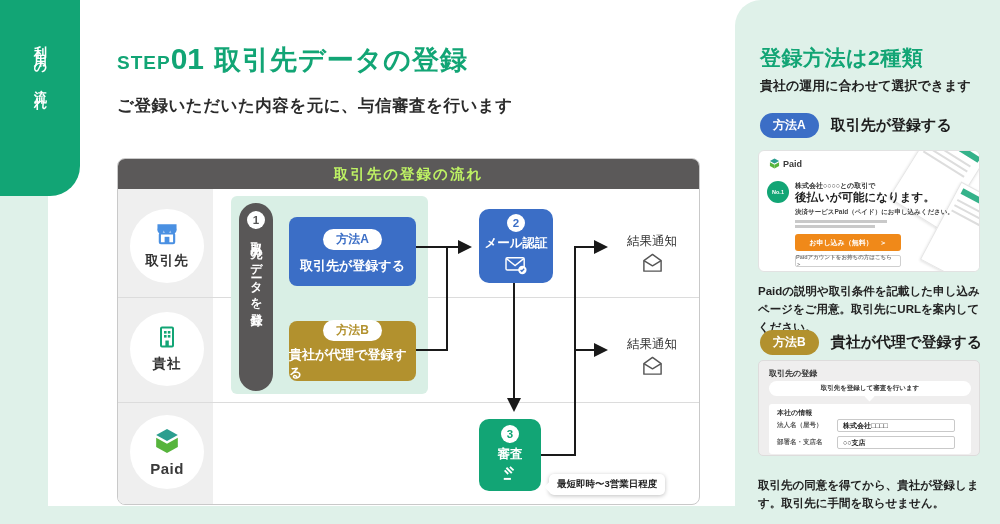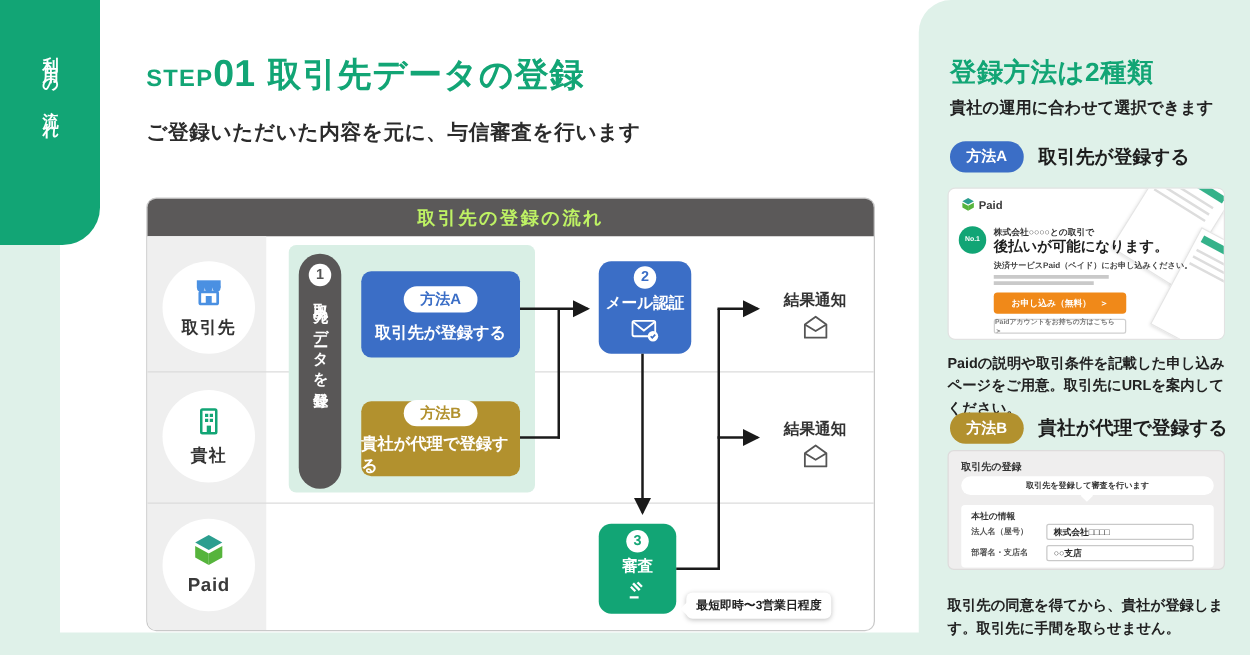--- a/index.html
+++ b/index.html
@@ -63,21 +63,21 @@
   .stepbox { border-radius:10px; display:flex; flex-direction:column; align-items:center;
         justify-content:center; gap:3px; color:#fff; }
   .stepbox .lbl { font-size:12.5px; font-weight:700; }
   .step2 { left:361px; top:50px; width:74px; height:74px; background:#3b6ec6; }
   .step2 .numball { color:#3b6ec6; }
   .step3 { left:361px; top:260px; width:62px; height:72px; background:#12a575; }
   .step3 .numball { color:#12a575; }
 
   .result { width:74px; height:74px; border-radius:50%; background:#fff;
         display:flex; flex-direction:column; align-items:center; justify-content:center; gap:2px; }
-  .result .lbl { font-size:12.5px; font-weight:700; color:#333;margin-top:16px; }
+  .result .lbl { font-size:12.5px; font-weight:400; color:#333;margin-top:16px; }
 
   .bubble { left:431px; top:315px; background:#fff; border-radius:5px; padding:4px 8px;
         font-size:9.5px; font-weight:700; color:#222; box-shadow:0 1px 4px rgba(0,0,0,0.25);
         white-space:nowrap; }
   .bubble .tail { position:absolute; left:-3px; top:9px; width:8px; height:8px; background:#fff;
         transform:rotate(45deg); }
 
   .arrows { left:0; top:0; width:583px; height:347px; pointer-events:none; }
 
   

